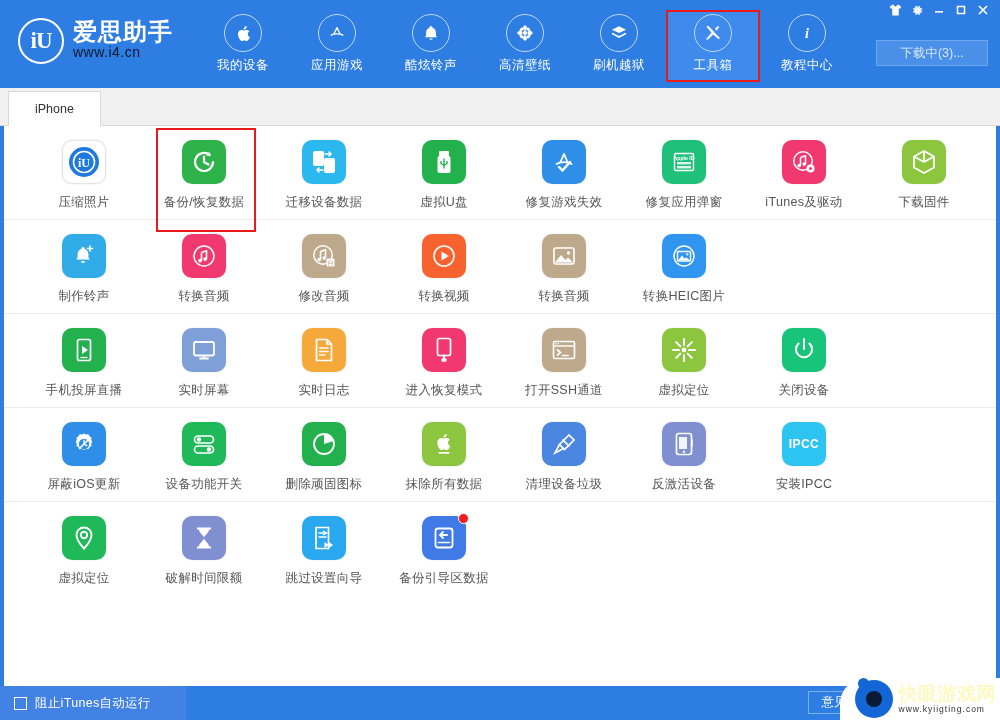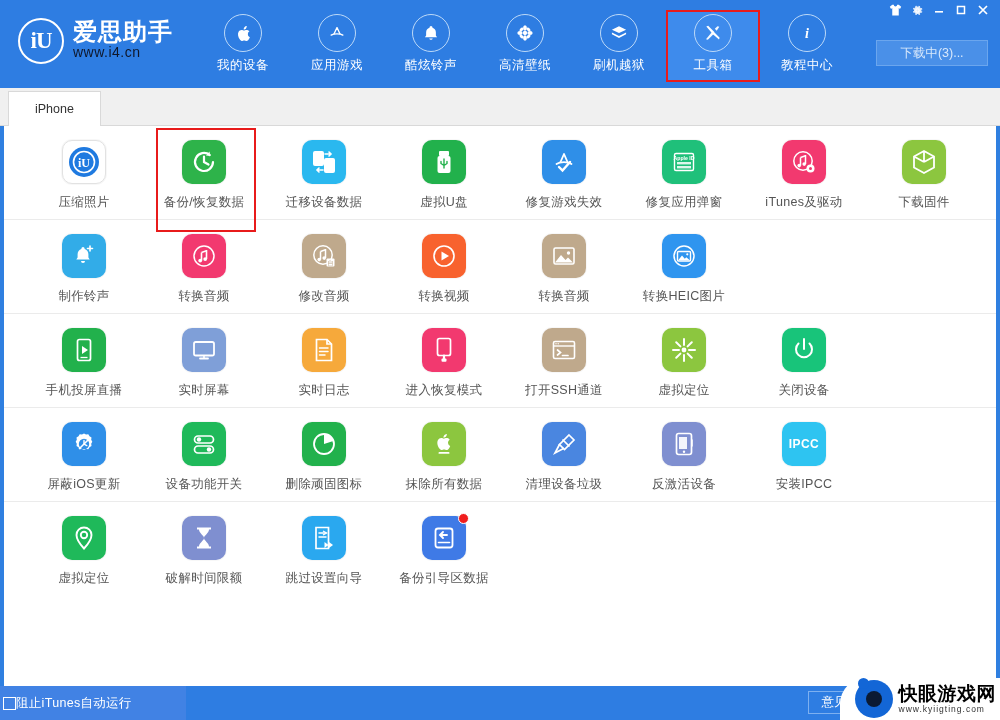--- a/index.html
+++ b/index.html
@@ -128,21 +128,21 @@
   
   .grid-row { padding-left:20px; }
 
   
   .statusbar {
     position:absolute; left:0; bottom:0; width:1000px; height:34px;
     background:#2e7de2;
   }
   .sb-left {
     position:absolute; left:0; top:0; width:186px; height:34px;
-    background:#4182e4; display:flex; align-items:center; padding-left:3px; 
+    background:#4182e4; display:flex; align-items:center; padding-left:14px; gap:8px;
   }
   .cb {
     width:13px; height:13px; border:1.5px solid #ffffff; background:transparent;
     cursor:pointer;
   }
   .sb-left-txt { font-size:12.5px; color:#ffffff; letter-spacing:0.3px; }
   .sb-right { position:absolute; right:14px; top:5px; display:flex; gap:10px; }
   .sbbtn {
     height:23px; padding:0 13px; border:1px solid #7db0f0;
     color:#ffffff; font-size:12.5px; display:flex; align-items:center;
@@ -154,21 +154,21 @@
   .wm-eye {
     width:38px; height:38px; border-radius:50%; background:#1366d6;
     display:flex; align-items:center; justify-content:center; position:relative;
   }
   .wm-eye i { width:16px; height:16px; border-radius:50%; background:#0b1a33; display:block; }
   .wm-eye::before {
     content:""; position:absolute; left:3px; top:-2px; width:11px; height:11px;
     border-radius:50%; background:#1366d6;
   }
   .wm-txt { display:flex; flex-direction:column; }
-  .wm-cn { font-size:19px; font-weight:bold; color:#000000; line-height:1.05; letter-spacing:0.5px; }
+  .wm-cn { font-size:19px; font-weight:bold; color:#fef9c3; line-height:1.05; letter-spacing:0.5px; }
   .wm-en { font-size:8.5px; color:#333333; letter-spacing:1px; }
   .wm-bg {
     position:absolute; right:0; bottom:0; width:160px; height:42px;
     background:#ffffff; border-top-left-radius:26px;
   }
 </style>
 </head>
 <body>
 
 <div id="app">

